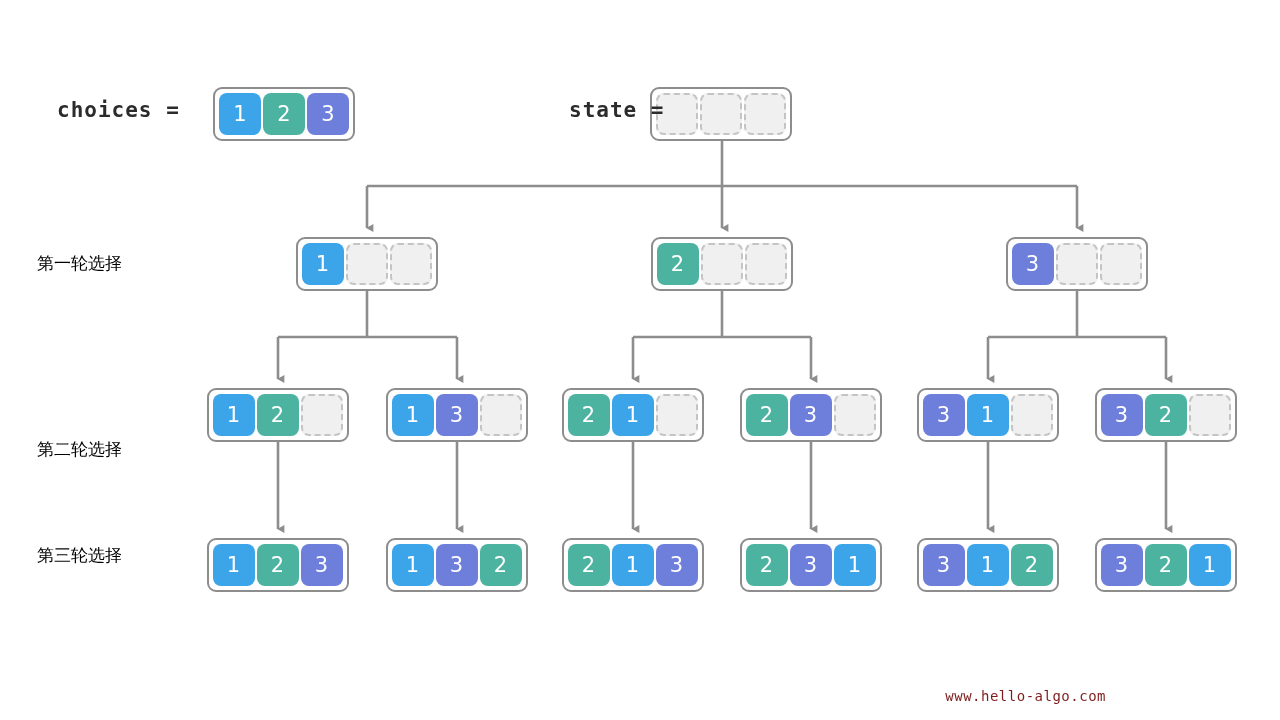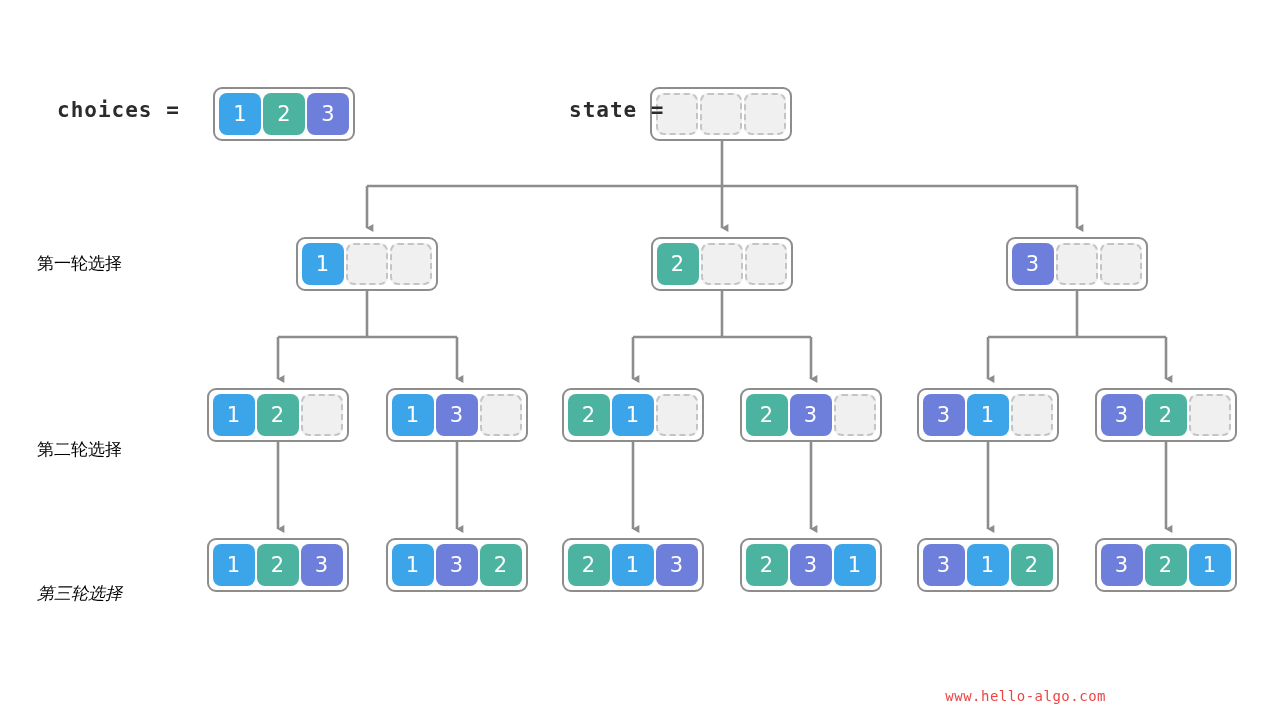--- a/index.html
+++ b/index.html
@@ -90,21 +90,21 @@
     color: transparent;
   }
 
   
   #watermark {
     position: absolute;
     right: 22px;
     bottom: 16px;
     font-family: "DejaVu Sans Mono", "Liberation Mono", monospace;
     font-size: 14px;
-    color: #ef4444;
+    color: #7f1d1d;
     letter-spacing: 0.5px;
     z-index: 3;
   }
 </style>
 </head>
 <body>
 
 <div id="canvas">
 
   <svg id="wires" viewBox="0 0 1280 720" xmlns="http://www.w3.org/2000/svg">
@@ -156,21 +156,21 @@
   <div class="eq-label" style="left:521px; top:98px;margin-left:48px;">state  =</div>
 
   <div class="array" id="state-array" style="left:650px; top:87px;">
       <div class="cell empty"></div>
       <div class="cell empty"></div>
       <div class="cell empty"></div>
     </div>
 
   <div class="row-label" style="left:37px; top:252px;">第一轮选择</div>
   <div class="row-label" style="left:37px; top:402px;margin-top:36px;">第二轮选择</div>
-  <div class="row-label" style="left:37px; top:582px;font-style:italic;">第三轮选择</div>
+  <div class="row-label" style="left:37px; top:544px;">第三轮选择</div>
 
   <div id="nodes">
       <div class="array" style="left: 295.5px; top: 237px;">
         <div class="cell v1">1</div>
         <div class="cell empty"></div>
         <div class="cell empty"></div>
       </div>
       <div class="array" style="left: 650.5px; top: 237px;">
         <div class="cell v2">2</div>
         <div class="cell empty"></div>

